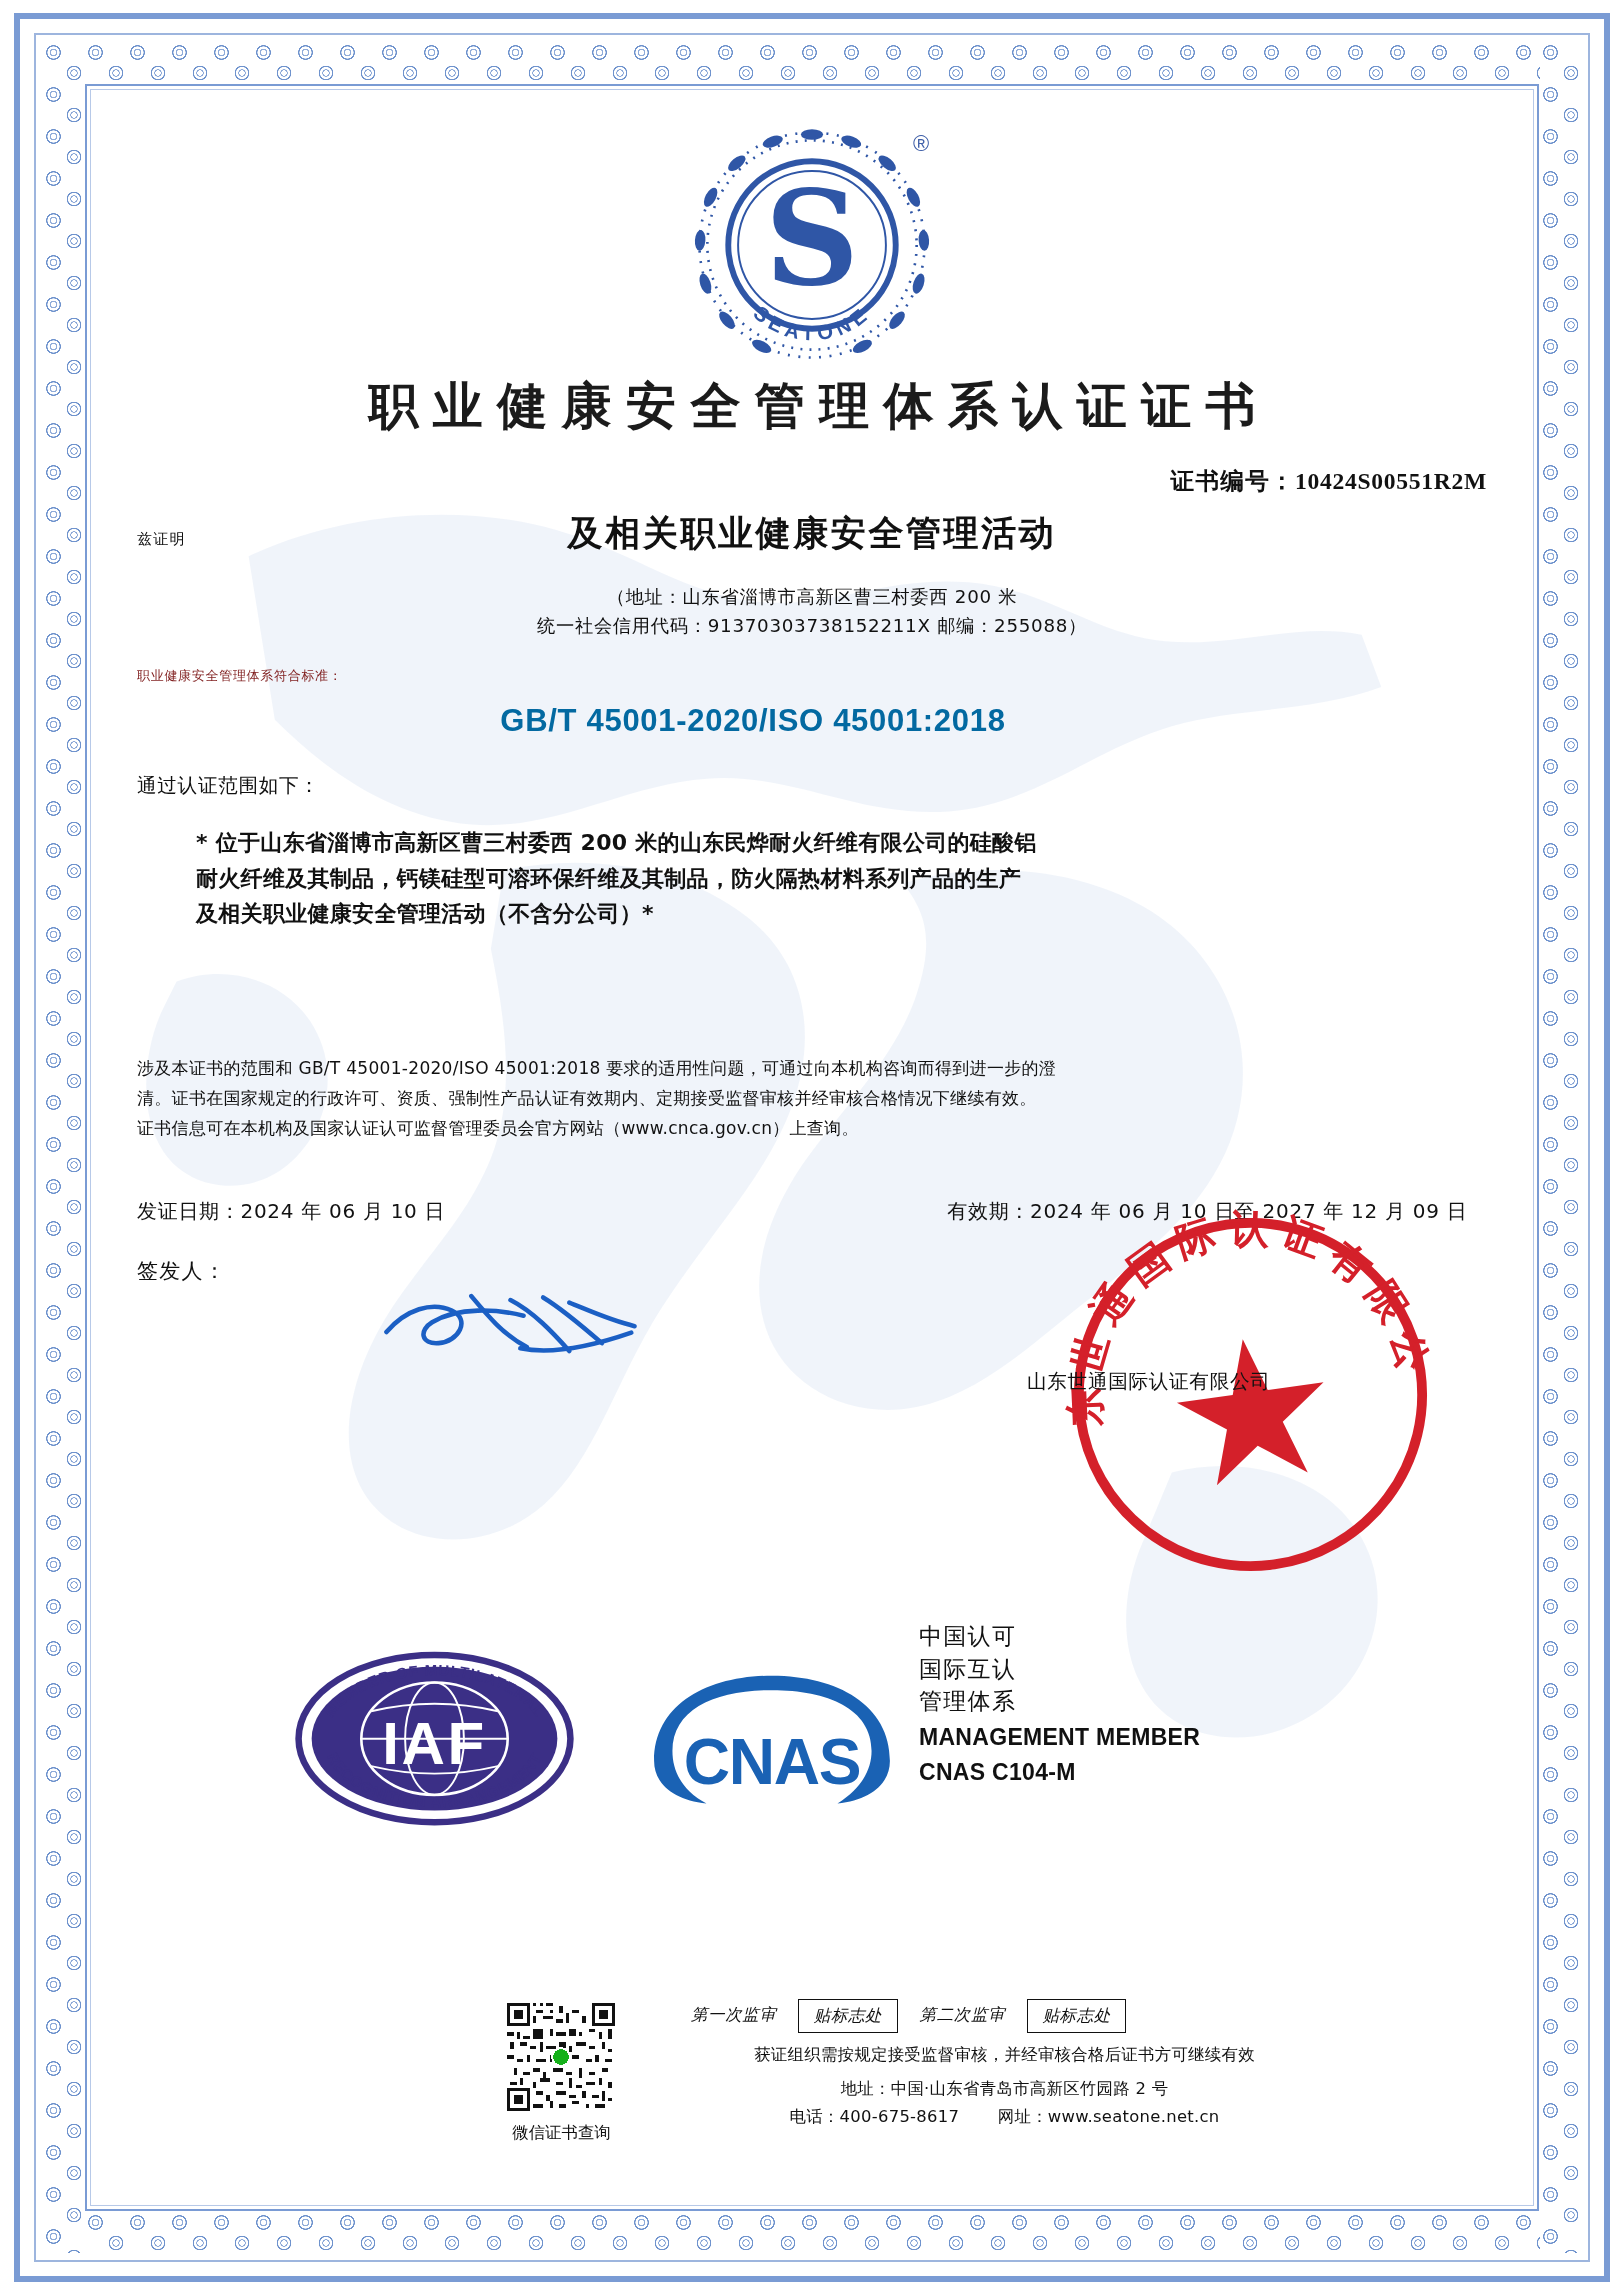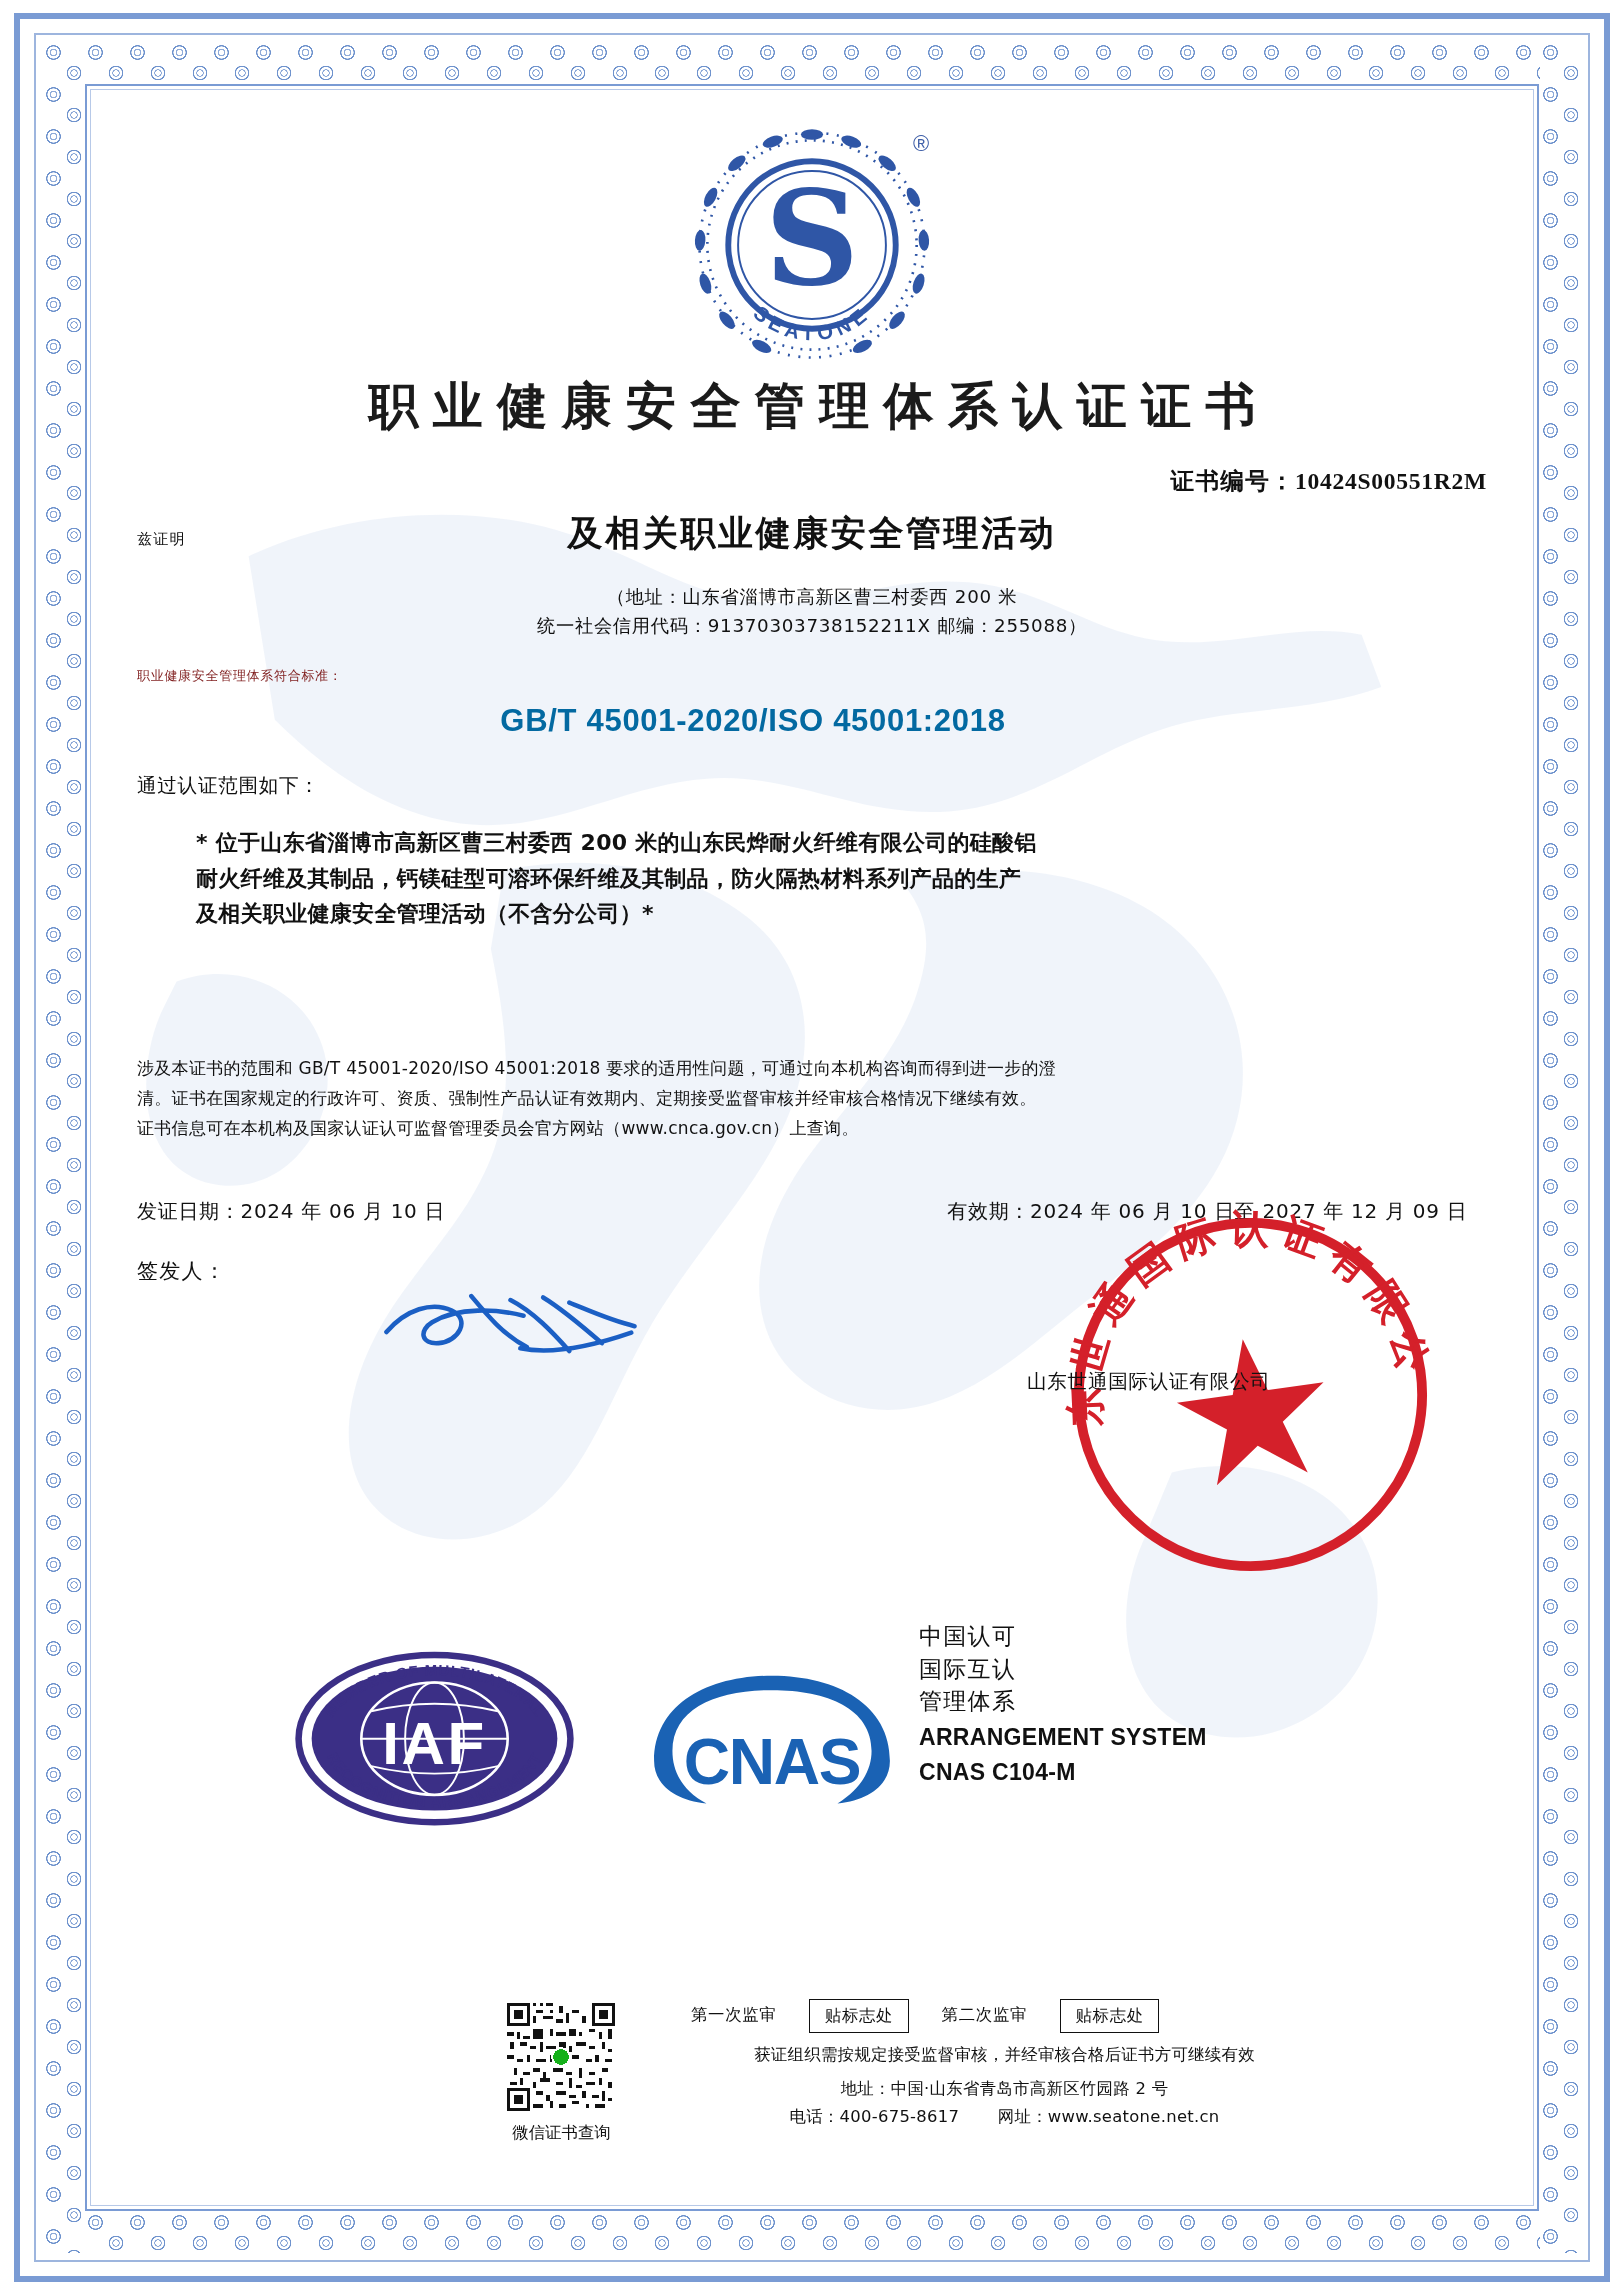--- a/index.html
+++ b/index.html
@@ -337,21 +337,22 @@
     top: 1901px;
     width: 661px;
     font-family: "DejaVu Sans", sans-serif;
     font-size: 16.4px;
     color: #111;
   }
   .superv-row {
     display: flex;
     align-items: stretch;
     justify-content: flex-start;
-    gap: 16px;
+    gap: 5px;
+    font-style: italic;
   }
   .superv-lbl {
     padding: 5.2px 17px 5.2px 17px;
     white-space: nowrap;
     letter-spacing: 0.7px;
   }
   .superv-box {
     border: 0.7px solid #111;
     padding: 5.2px 14.4px;
     white-space: nowrap;
@@ -537,21 +538,21 @@
       <svg viewBox="0 0 400 230">
         <path d="M20 140 C20 55 100 10 200 10 C300 10 380 55 380 140 C380 175 350 200 300 205 C340 180 352 150 352 125 C352 60 285 32 200 32 C115 32 48 60 48 125 C48 155 62 185 100 205 C50 200 20 175 20 140 Z" fill="#1a62b4"></path>
         <text x="200" y="175" text-anchor="middle" font-family="Liberation Sans, sans-serif" font-size="98" font-weight="bold" fill="#1a62b4" letter-spacing="-2">CNAS</text>
       </svg>
     </div>
 
     <div class="cnas-text">
       <div class="cn">中国认可</div>
       <div class="cn">国际互认</div>
       <div class="cn">管理体系</div>
-      <div class="en">ARRANGEMENT SYSTEM</div>
+      <div class="en">MANAGEMENT MEMBER</div>
       <div class="en">CNAS C104-M</div>
     </div>
 
     <div class="qr">
       <svg viewBox="0 0 33 33" shape-rendering="crispEdges">
         <rect width="33" height="33" fill="#ffffff"></rect>
         <g fill="#111111">
           <rect x="0" y="0" width="7" height="1"></rect>
             <rect x="0" y="6" width="7" height="1"></rect>
           <rect x="0" y="0" width="1" height="7"></rect>

